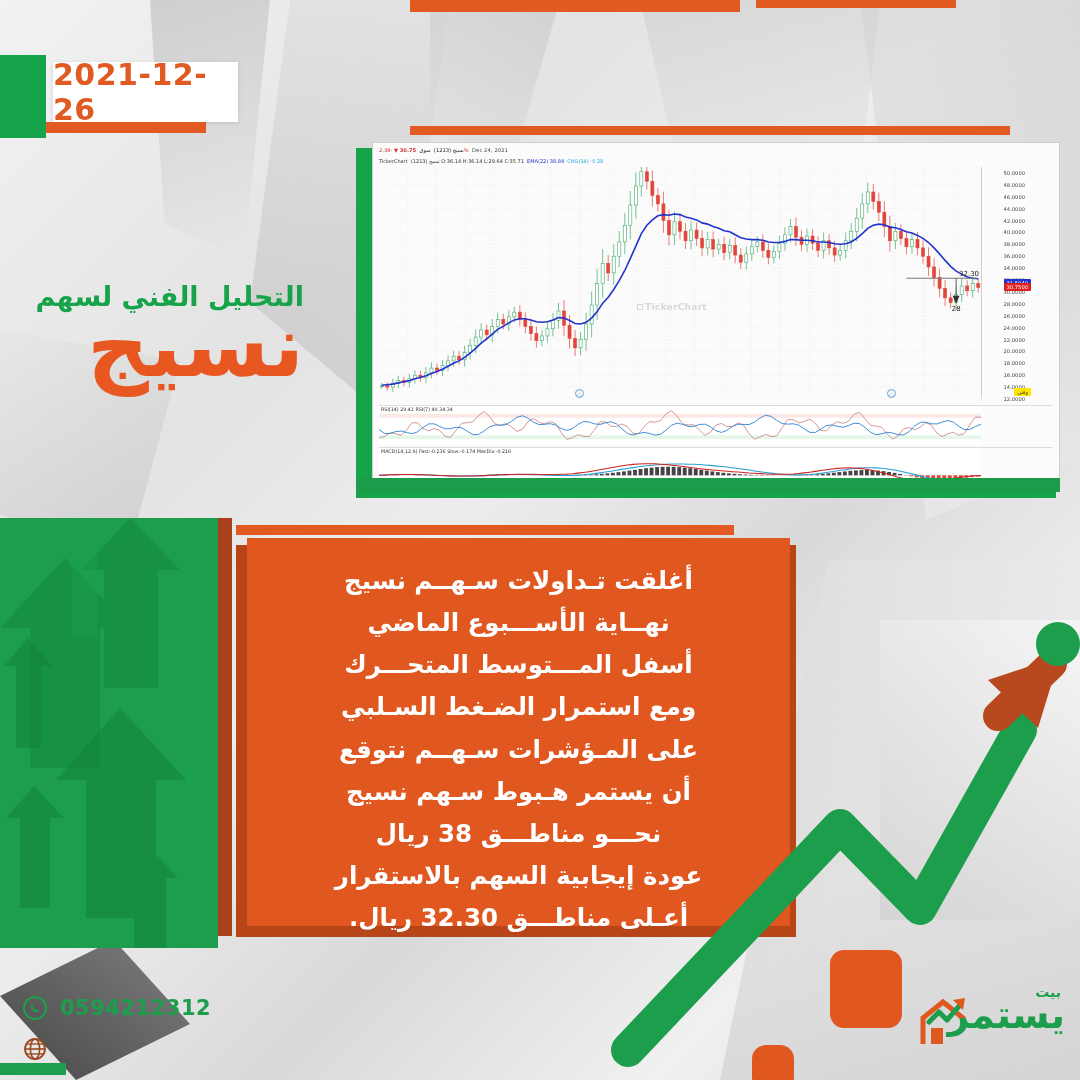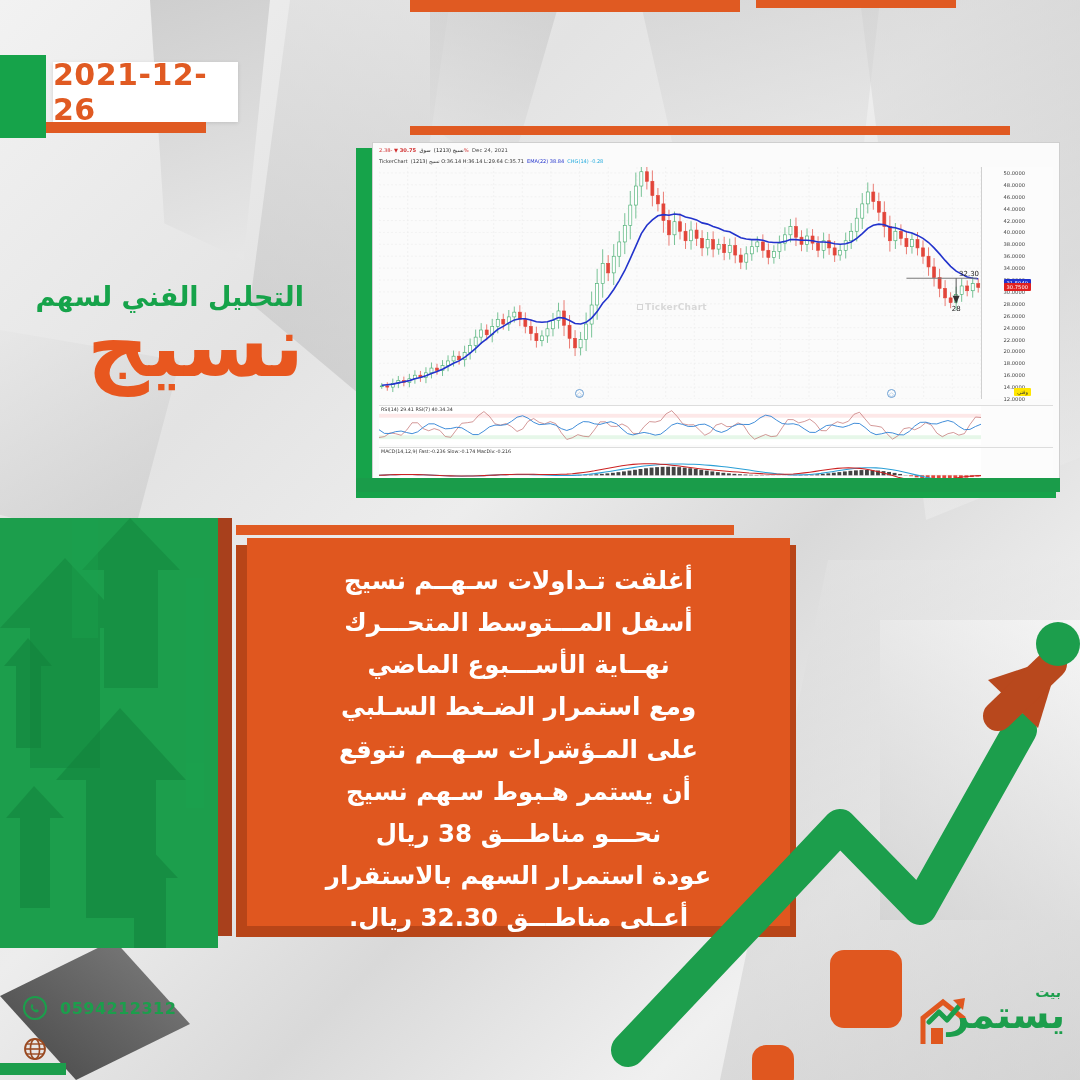--- a/index.html
+++ b/index.html
@@ -147,21 +147,21 @@
   .sq { position:absolute; background:#e0571f; border-radius:14px; }
   .sq1 { top:950px; left:830px; width:72px; height:78px; }
   .sq2 { top:1045px; left:752px; width:42px; height:46px; }
   .green-strip-bl { position:absolute; top:1063px; left:0; width:66px; height:12px; background:#1c9e4c; }
 
   
   .contact { position:absolute; display:flex; align-items:center; gap:12px; }
   .c-phone { top:995px; left:22px; }
   .c-web   { top:1036px; left:22px; }
   .c-ico { width:26px; height:26px; display:flex; align-items:center; justify-content:center; }
-  .c-phone .c-txt { color:#1c9e4c; font-size:16px; font-weight:700; letter-spacing:.5px;text-align:right; }
+  .c-phone .c-txt { color:#1c9e4c; font-size:21px; font-weight:700; letter-spacing:.5px;text-align:right; }
   .c-web .c-txt   { color:#e0571f; font-size:19px; font-weight:700; letter-spacing:.2px; }
 
   
   .logo { position:absolute; top:980px; left:915px; width:150px; height:85px; direction:rtl; }
   .logo-text { position:absolute; right:0; top:16px; color:#1c9e4c; font-size:38px; font-weight:700; line-height:1; }
   .logo-sub { position:absolute; right:4px; top:4px; color:#1c9e4c; font-size:14px; font-weight:700; }
   .logo-mark { position:absolute; left:2px; top:8px; width:56px; height:62px; }
 </style>
 </head>
 <body>
@@ -641,27 +641,27 @@
     <div class="ind-y" style="top:262px;height:40px;"></div>
     <div class="ind-y" style="top:304px;height:40px;"></div>
 
   </div>
   <div class="chart-green-edge"></div>
 
   <div class="body-divider"></div>
   <div class="body-shadow"></div>
   <div class="body-panel" id="body-panel">
       <p>أغلقت تـداولات سـهــم نسيج</p>
+      <p>نهــاية الأســـبوع الماضي</p>
       <p>أسفل المـــتوسط المتحـــرك</p>
-      <p>نهــاية الأســـبوع الماضي</p>
       <p>ومع استمرار الضـغط السـلبي</p>
       <p>على المـؤشرات سـهــم نتوقع</p>
       <p>أن يستمر هـبوط سـهم نسيج</p>
       <p>نحـــو مناطـــق 38 ريال</p>
-      <p>عودة استمرار السهم بالاستقرار</p>
+      <p>عودة إيجابية السهم بالاستقرار</p>
       <p>أعـلى مناطـــق 32.30 ريال.</p>
     </div>
 
   <div class="green-panel">
     <svg width="218" height="430">
       <g fill="#14873f" opacity="0.55">
         <polygon points="65,40 130,110 100,110 100,250 30,250 30,110 0,110"></polygon>
         <polygon points="130,0 180,52 158,52 158,170 104,170 104,52 82,52"></polygon>
       </g>
       <g fill="#12803b" opacity="0.5">

